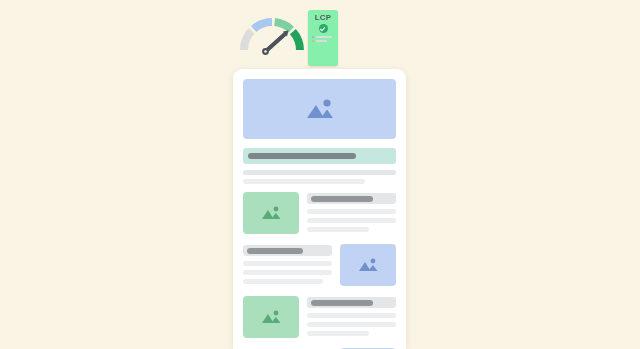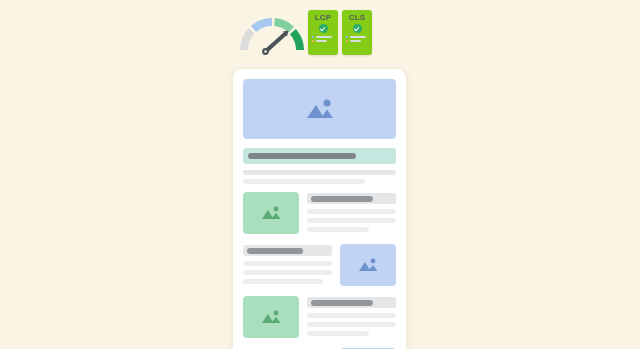--- a/index.html
+++ b/index.html
@@ -41,22 +41,22 @@
   
   .metric-cards {
     position: absolute;
     left: 76px;
     top: 10px;
     display: flex;
     gap: 4px;
   }
   .metric-card {
     width: 30px;
-    height: 45px;
-    background: #84cc16;
+    height: 56px;
+    background: #86efac;
     border-radius: 3px;
     box-shadow: 0 1px 2px rgba(120,110,80,0.20);
     display: flex;
     flex-direction: column;
     align-items: center;
     padding-top: 3px;
     box-sizing: border-box;
   }
   .metric-label {
     font-size: 8px;
@@ -256,34 +256,20 @@
             <span class="micro-bar w-long"></span>
           </span>
           <span class="micro-row">
             <span class="micro-dot amber"></span>
             <span class="micro-bar w-short"></span>
           </span>
         </span>
       </div>
 
 
-      <div class="metric-card">
-        <span class="metric-label">CLS</span>
-        <span class="metric-badge"></span>
-        <span class="metric-microlines">
-          <span class="micro-row">
-            <span class="micro-dot blue"></span>
-            <span class="micro-bar w-long"></span>
-          </span>
-          <span class="micro-row">
-            <span class="micro-dot amber"></span>
-            <span class="micro-bar w-short"></span>
-          </span>
-        </span>
-      </div>
 
     </div>
   </div>
 
   <div class="phone-panel">
 
     <div class="img-ph blue hero-img">
       <svg width="40" height="30" viewBox="0 0 40 30" aria-hidden="true">
         <circle cx="27" cy="9" r="3.6" fill="#6f92cd"></circle>
         <path d="M 7 24 L 16 11 L 24 24 Z" fill="#6f92cd"></path>

